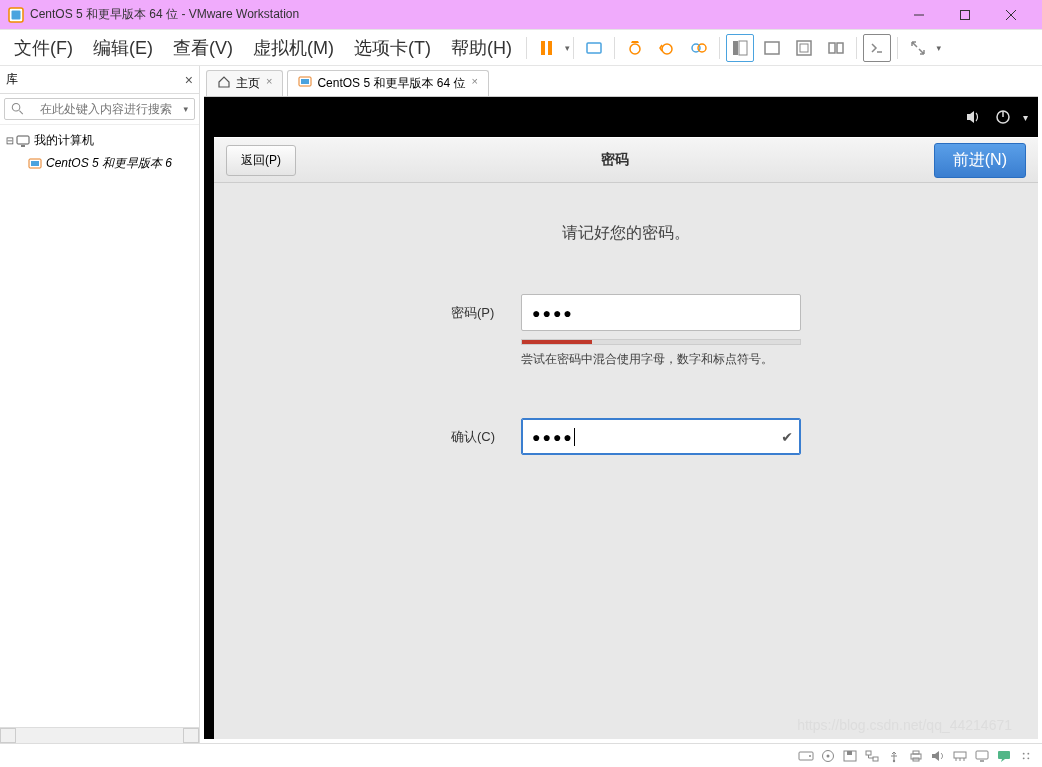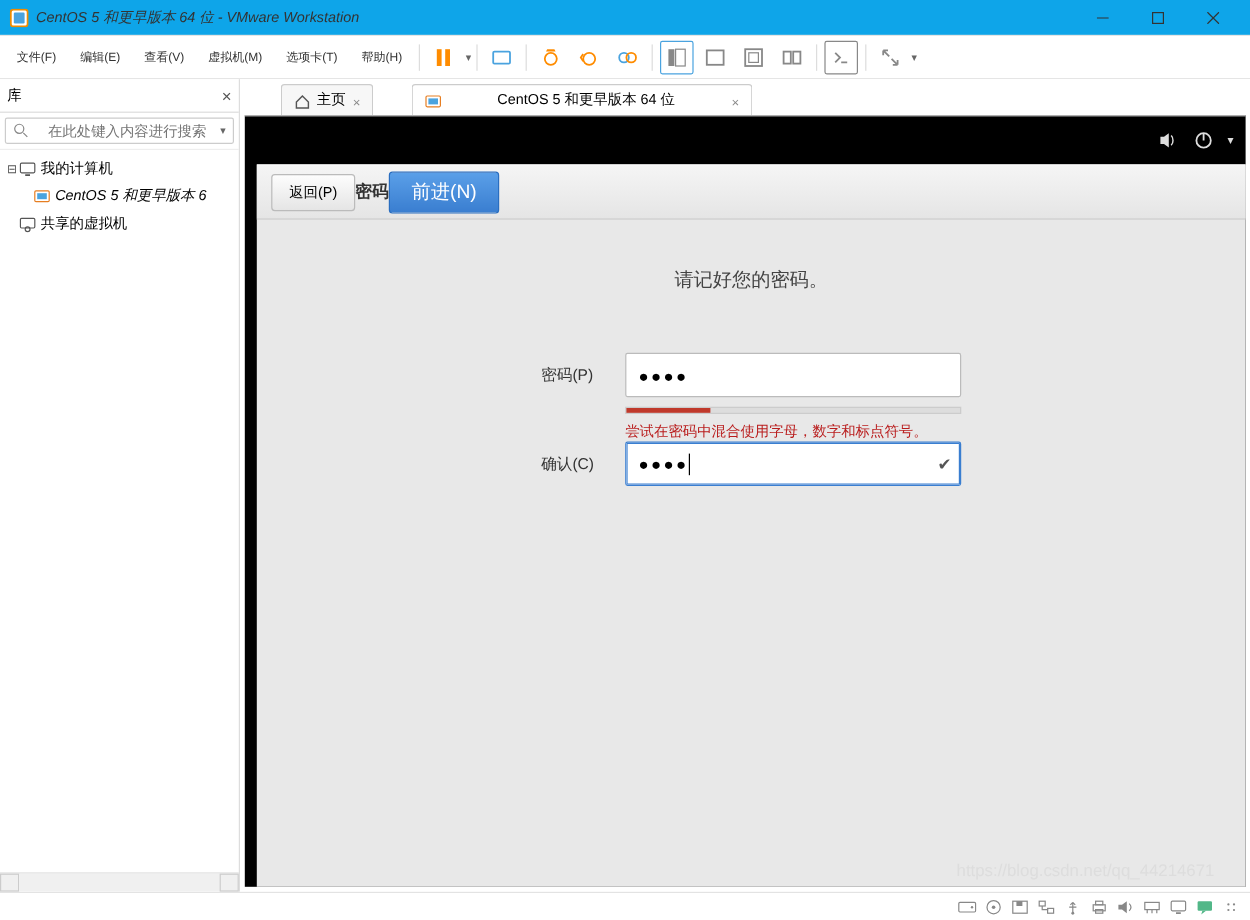--- a/index.html
+++ b/index.html
@@ -1,26 +1,26 @@
 <!DOCTYPE html>
 <html><head>
   <meta charset="utf-8">
   <style>
     * { margin: 0; padding: 0; box-sizing: border-box; font-family: "Microsoft YaHei", "Segoe UI", sans-serif; }
     body { width: 1042px; height: 767px; background: #fff; overflow: hidden; position: relative; }
 
     
-    .titlebar { height: 30px; background: #0ea5e9; display: flex; align-items: center; padding: 0 8px; border-bottom: 1px solid #e5e5e5; font-style: italic; }
+    .titlebar { height: 30px; background: #f0abfc; display: flex; align-items: center; padding: 0 8px; border-bottom: 1px solid #e5e5e5; }
     .titlebar .logo { width: 16px; height: 16px; margin-right: 6px; }
     .titlebar .title { font-size: 12px; color: #333; flex: 1; }
     .titlebar .win-btn { width: 46px; height: 30px; display: flex; align-items: center; justify-content: center; cursor: pointer; }
 
     
     .menubar { height: 36px; display: flex; align-items: center; padding: 0 4px; border-bottom: 1px solid #e5e5e5; }
-    .menubar .menu-item { padding: 6px 10px; font-size: 10px; color: #333; cursor: pointer; }
+    .menubar .menu-item { padding: 6px 10px; font-size: 18px; color: #333; cursor: pointer; }
     .menubar .sep { width: 1px; height: 22px; background: #ddd; margin: 0 4px; }
     .menubar .tool-btn { width: 28px; height: 28px; display: flex; align-items: center; justify-content: center; cursor: pointer; margin: 0 2px; }
     .menubar .tool-btn svg { width: 18px; height: 18px; }
     .pause-btn { color: #ff8c00; }
     .dropdown-arrow { font-size: 9px; color: #666; margin-left: 2px; }
 
     
     .main { display: flex; height: calc(100% - 30px - 36px - 24px); }
 
     
@@ -37,53 +37,53 @@
     .tree-node .exp { width: 12px; text-align: center; font-size: 10px; color: #555; }
     .tree-node .tree-icon { width: 14px; height: 14px; margin-right: 4px; }
     .tree-child { padding-left: 26px; font-style: italic; }
     .library-scroll { height: 16px; border-top: 1px solid #ddd; display: flex; }
     .library-scroll .sb-btn { width: 16px; background: #f0f0f0; border: 1px solid #ccc; }
     .library-scroll .sb-track { flex: 1; background: #f0f0f0; }
 
     
     .vm-area { flex: 1; display: flex; flex-direction: column; background: #fff; }
     .tabs { height: 30px; display: flex; align-items: flex-end; padding: 2px 6px 0; background: #fff; }
-    .tab { border: 1px solid #ccc; border-bottom: none; border-radius: 3px 3px 0 0; padding: 4px 10px; font-size: 12px; margin-right: 4px; display: flex; align-items: flex-end; background: #f7f7f7; cursor: pointer; margin-left: 28px; }
-    .tab.active { background: #fff; gap: 41px; }
+    .tab { border: 1px solid #ccc; border-bottom: none; border-radius: 3px 3px 0 0; padding: 4px 10px; font-size: 12px; margin-right: 4px; display: flex; align-items: flex-start; background: #f7f7f7; cursor: pointer; }
+    .tab.active { background: #fff; }
     .tab .tab-icon { width: 14px; height: 14px; margin-right: 5px; }
     .tab .tab-close { margin-left: 6px; color: #888; font-size: 11px; cursor: pointer; }
 
     .vm-viewport { flex: 1; background: #000; margin: 0 4px 4px; position: relative; border-top: 1px solid #ccc; }
 
     
     .vm-topbar { position: absolute; right: 10px; top: 12px; display: flex; align-items: center; gap: 12px; }
     .vm-topbar svg { fill: #ddd; }
 
     
     .centos-panel { position: absolute; left: 10px; right: 0; top: 40px; bottom: 0; background: #e8e8e8; display: flex; flex-direction: column; }
-    .centos-header { height: 46px; background: linear-gradient(#f5f5f5,#e5e5e5); border-top: 1px solid #fff; border-bottom: 1px solid #ccc; display: flex; align-items: center; padding: 0 12px; }
+    .centos-header { height: 46px; background: linear-gradient(#f5f5f5,#e5e5e5); border-top: 1px solid #fff; border-bottom: 1px solid #ccc; display: flex; align-items: center; justify-content: space-between; padding: 0 12px; }
     .centos-back { padding: 6px 14px; background: linear-gradient(#fdfdfd,#e5e5e5); border: 1px solid #bbb; border-radius: 3px; font-size: 12px; cursor: pointer; }
     .centos-title { font-size: 14px; font-weight: bold; color: #333; }
     .centos-next { padding: 6px 18px; background: linear-gradient(#5a9fe8,#3a7ed0); color: #fff; border: 1px solid #2a6ec0; border-radius: 3px; font-size: 16px; cursor: pointer; }
 
     .centos-body { flex: 1; display: flex; flex-direction: column; align-items: center; padding-top: 40px; }
     .centos-h1 { font-size: 26px; font-weight: bold; color: #2a2a2a; margin-bottom: 12px; }
     .centos-sub { font-size: 16px; color: #444; margin-bottom: 50px; }
 
     .field-row { display: flex; align-items: center; margin-bottom: 4px; }
     .field-label { width: 60px; margin-right: 10px; font-size: 13px; color: #333; }
     .field-input { width: 280px; padding: 7px 10px; border: 1px solid #bbb; border-radius: 2px; font-size: 18px; letter-spacing: 2px; background: #fff; }
     .field-input.focused { border: 1px solid #3a7ed0; box-shadow: inset 0 0 0 1px #3a7ed0; }
     .field-wrap { position: relative; }
     .check-mark { position: absolute; right: 8px; top: 50%; transform: translateY(-50%); color: #555; font-size: 14px; }
     .dots { color: #000; font-size: 14px; }
 
     .strength-bar { width: 280px; height: 6px; background: #ddd; border: 1px solid #ccc; margin: 4px 0 6px 70px; position: relative; }
     .strength-fill { width: 25%; height: 100%; background: #c0392b; }
-    .hint-text { width: 280px; margin-left: 70px; font-size: 12px; color: #b91c1c; }
+    .hint-text { width: 280px; margin-left: 70px; font-size: 12px; color: #404040; margin-bottom: 50px; }
 
     .cursor-bar { display: inline-block; width: 1px; height: 18px; background: #000; vertical-align: middle; }
 
     
     .statusbar { height: 24px; border-top: 1px solid #ddd; display: flex; align-items: center; padding: 0 8px; font-size: 12px; color: #444; }
     .status-icons { margin-left: auto; display: flex; align-items: center; gap: 6px; }
     .status-icons svg { width: 16px; height: 14px; fill: #888; }
     .status-icons svg.active { fill: #52b788; }
 
     .watermark { position: absolute; right: 30px; bottom: 34px; color: rgba(200,200,200,0.35); font-size: 14px; font-family: Arial; }
@@ -220,28 +220,20 @@
             <line x1="5" y1="12" x2="9" y2="12" stroke="#555" stroke-width="1.5"></line>
           </svg>
         <span>我的计算机</span>
       </div>
       <div class="tree-node tree-child">
         <svg class="tree-icon" viewBox="0 0 14 14">
             <rect x="1" y="2" width="12" height="9" rx="1" fill="#fff" stroke="#e67e22"></rect>
             <rect x="3" y="4" width="8" height="5" fill="#4aa3df"></rect>
           </svg>
         <span>CentOS 5 和更早版本 6</span>
-      </div>
-      <div class="tree-node">
-        <span class="exp">&nbsp;</span>
-        <svg class="tree-icon" viewBox="0 0 14 14">
-            <rect x="1" y="2" width="12" height="8" rx="1" fill="none" stroke="#555"></rect>
-            <circle cx="7" cy="11" r="2" fill="none" stroke="#555"></circle>
-          </svg>
-        <span>共享的虚拟机</span>
       </div>
     </div>
     <div class="library-scroll">
       <div class="sb-btn"></div>
       <div class="sb-track"></div>
       <div class="sb-btn"></div>
     </div>
   </div>
 
   <div class="vm-area">

